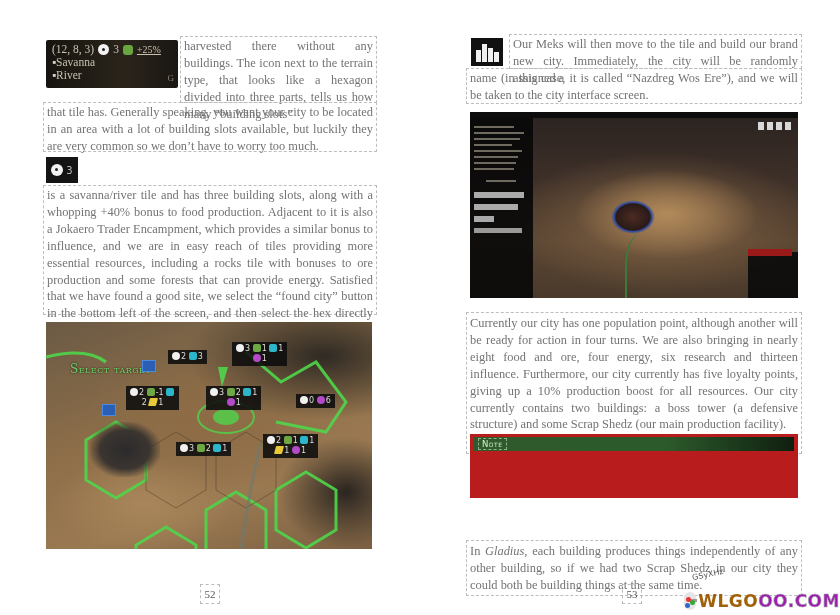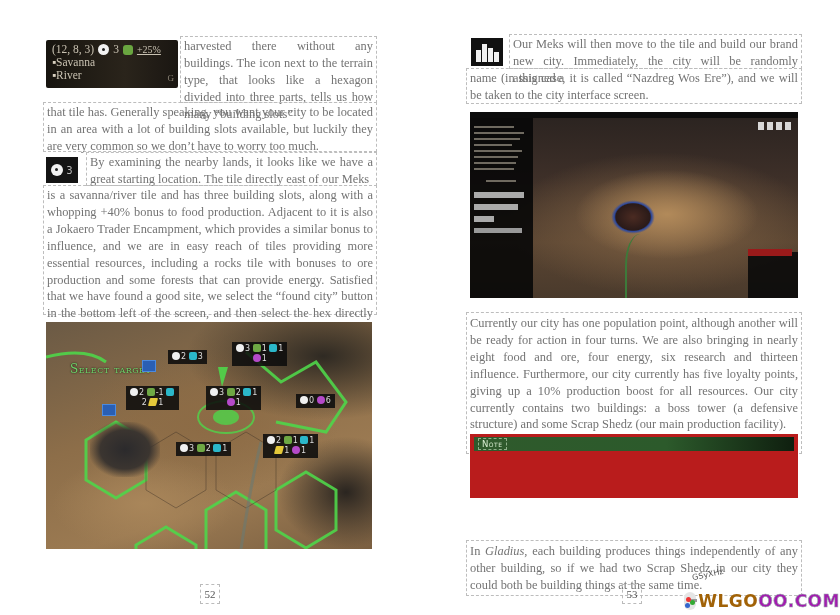--- a/index.html
+++ b/index.html
@@ -155,21 +155,20 @@
     <span class="g-mark">G</span>
   </div>
 
   <div class="block-a1 dash serif-text">harvested there without any buildings. The icon next to the terrain type, that looks like a hexagon divided into three parts, tells us how many “building slots”</div>
   <div class="block-a2 dash serif-text">that tile has. Generally speaking, you want your city to be located in an area with a lot of building slots available, but luckily they are very common so we don’t have to worry too much.</div>
 
   <div class="slot-badge">
     <span class="slot-icon"></span>
     <span>3</span>
   </div>
-  <div class="block-b1 dash serif-text">By examining the nearby lands, it looks like we have a great starting location. The tile directly east of our Meks</div>
   <div class="block-b2 dash serif-text">is a savanna/river tile and has three building slots, along with a whopping +40% bonus to food production. Adjacent to it is also a Jokaero Trader Encampment, which provides a similar bonus to influence, and we are in easy reach of tiles providing more essential resources, including a rocks tile with bonuses to ore production and some forests that can provide energy. Satisfied that we have found a good site, we select the “found city” button in the bottom left of the screen, and then select the hex directly east of us.</div>
 
   <div class="map-img">
     <svg class="hex" width="326" height="227" viewBox="0 0 326 227">
       <g fill="none" stroke="#4fd64a" stroke-width="3" opacity="0.9">
         <polygon points="70,100 100,118 100,158 70,176 40,158 40,118"></polygon>
         <polygon points="190,170 220,188 220,228 190,246 160,228 160,188"></polygon>
         <polygon points="260,150 290,168 290,208 260,226 230,208 230,168"></polygon>
         <polygon points="120,205 150,223 150,263 120,281 90,263 90,223"></polygon>
         <path d="M200,30 L235,60 L270,40 L300,80 L280,110 L230,100"></path>

